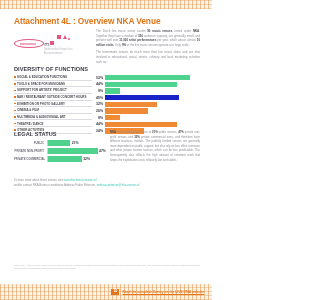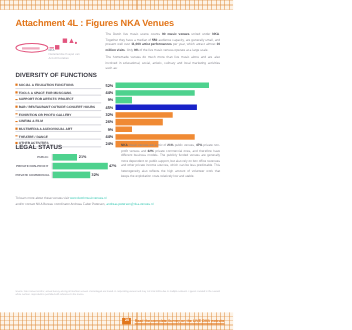--- a/index.html
+++ b/index.html
@@ -121,21 +121,21 @@
   }
   .botlink { font-size:3.3px; font-weight:bold; color:#e2761b; white-space:nowrap; }
 </style>
 </head>
 <body>
 
 <div class="hatch hatch-top"></div>
 
 <div class="page">
 
-  <div class="title">Attachment 4L : Figures NKA Venues</div>
+  <div class="title">Attachment 4L : Overview NKA Venue</div>
 
   <div class="intro">
     <div class="logo-box">
       <div class="logo-art">
         <span class="logo-oval"></span>
         <span class="dash"></span>
         <span class="sq sq-a"></span>
         <span class="sq sq-b"></span>
         <span class="tri"></span>
         <span class="dot"></span>

